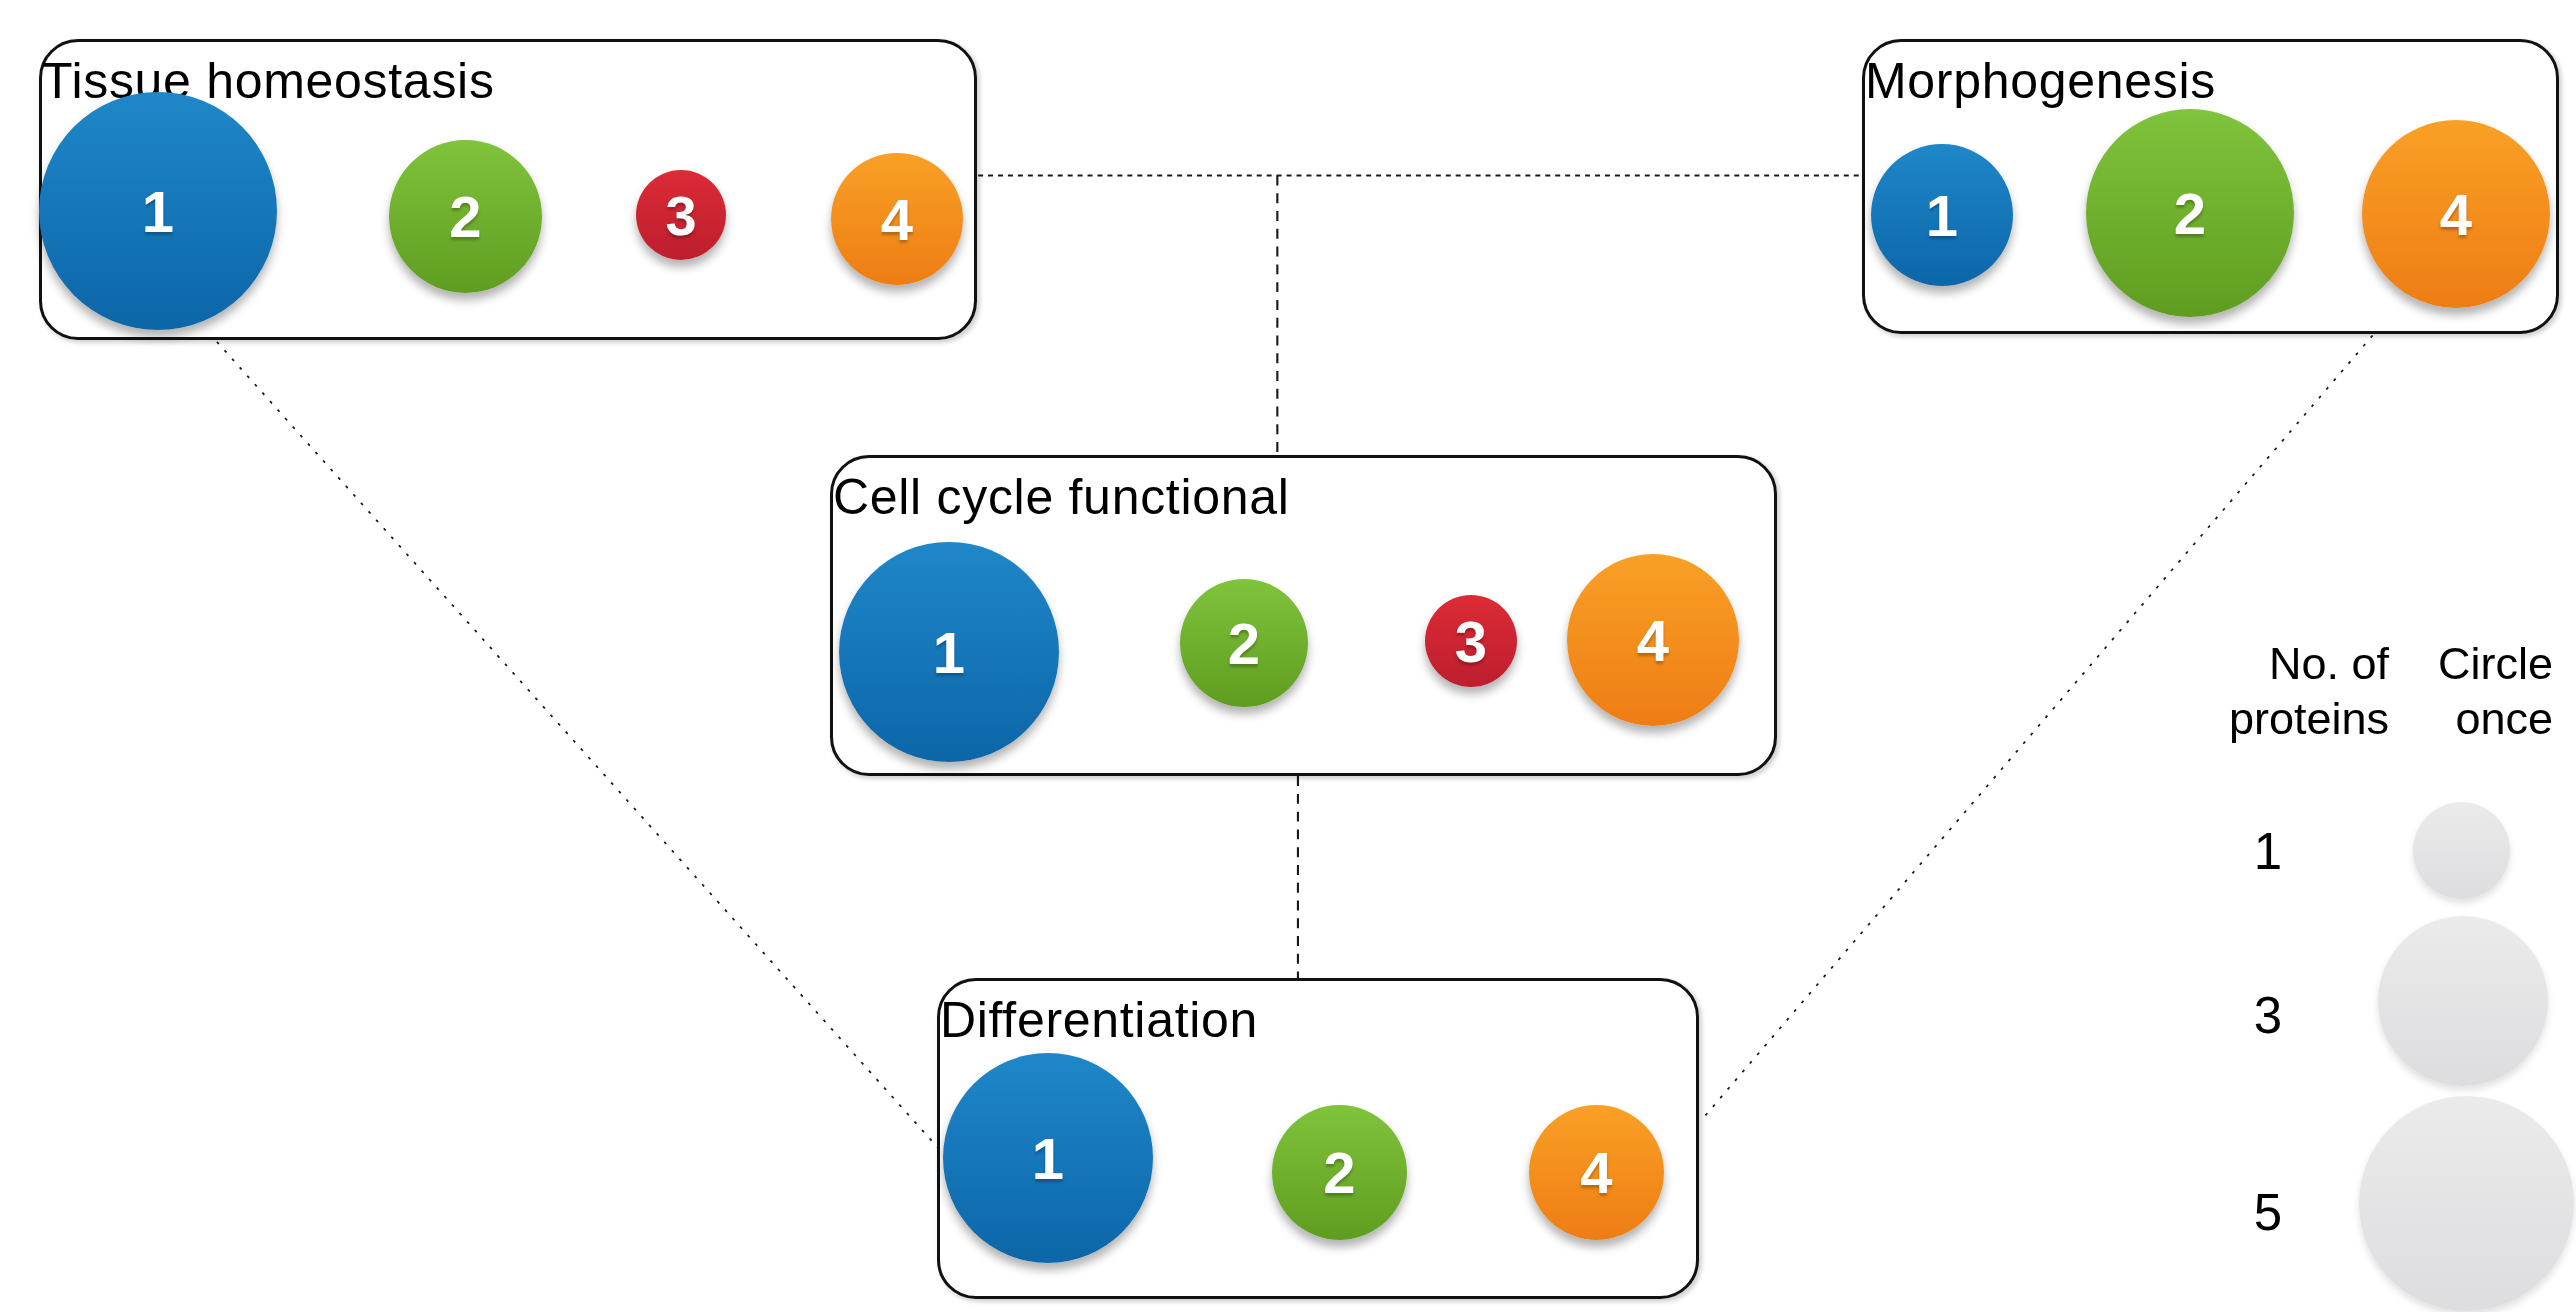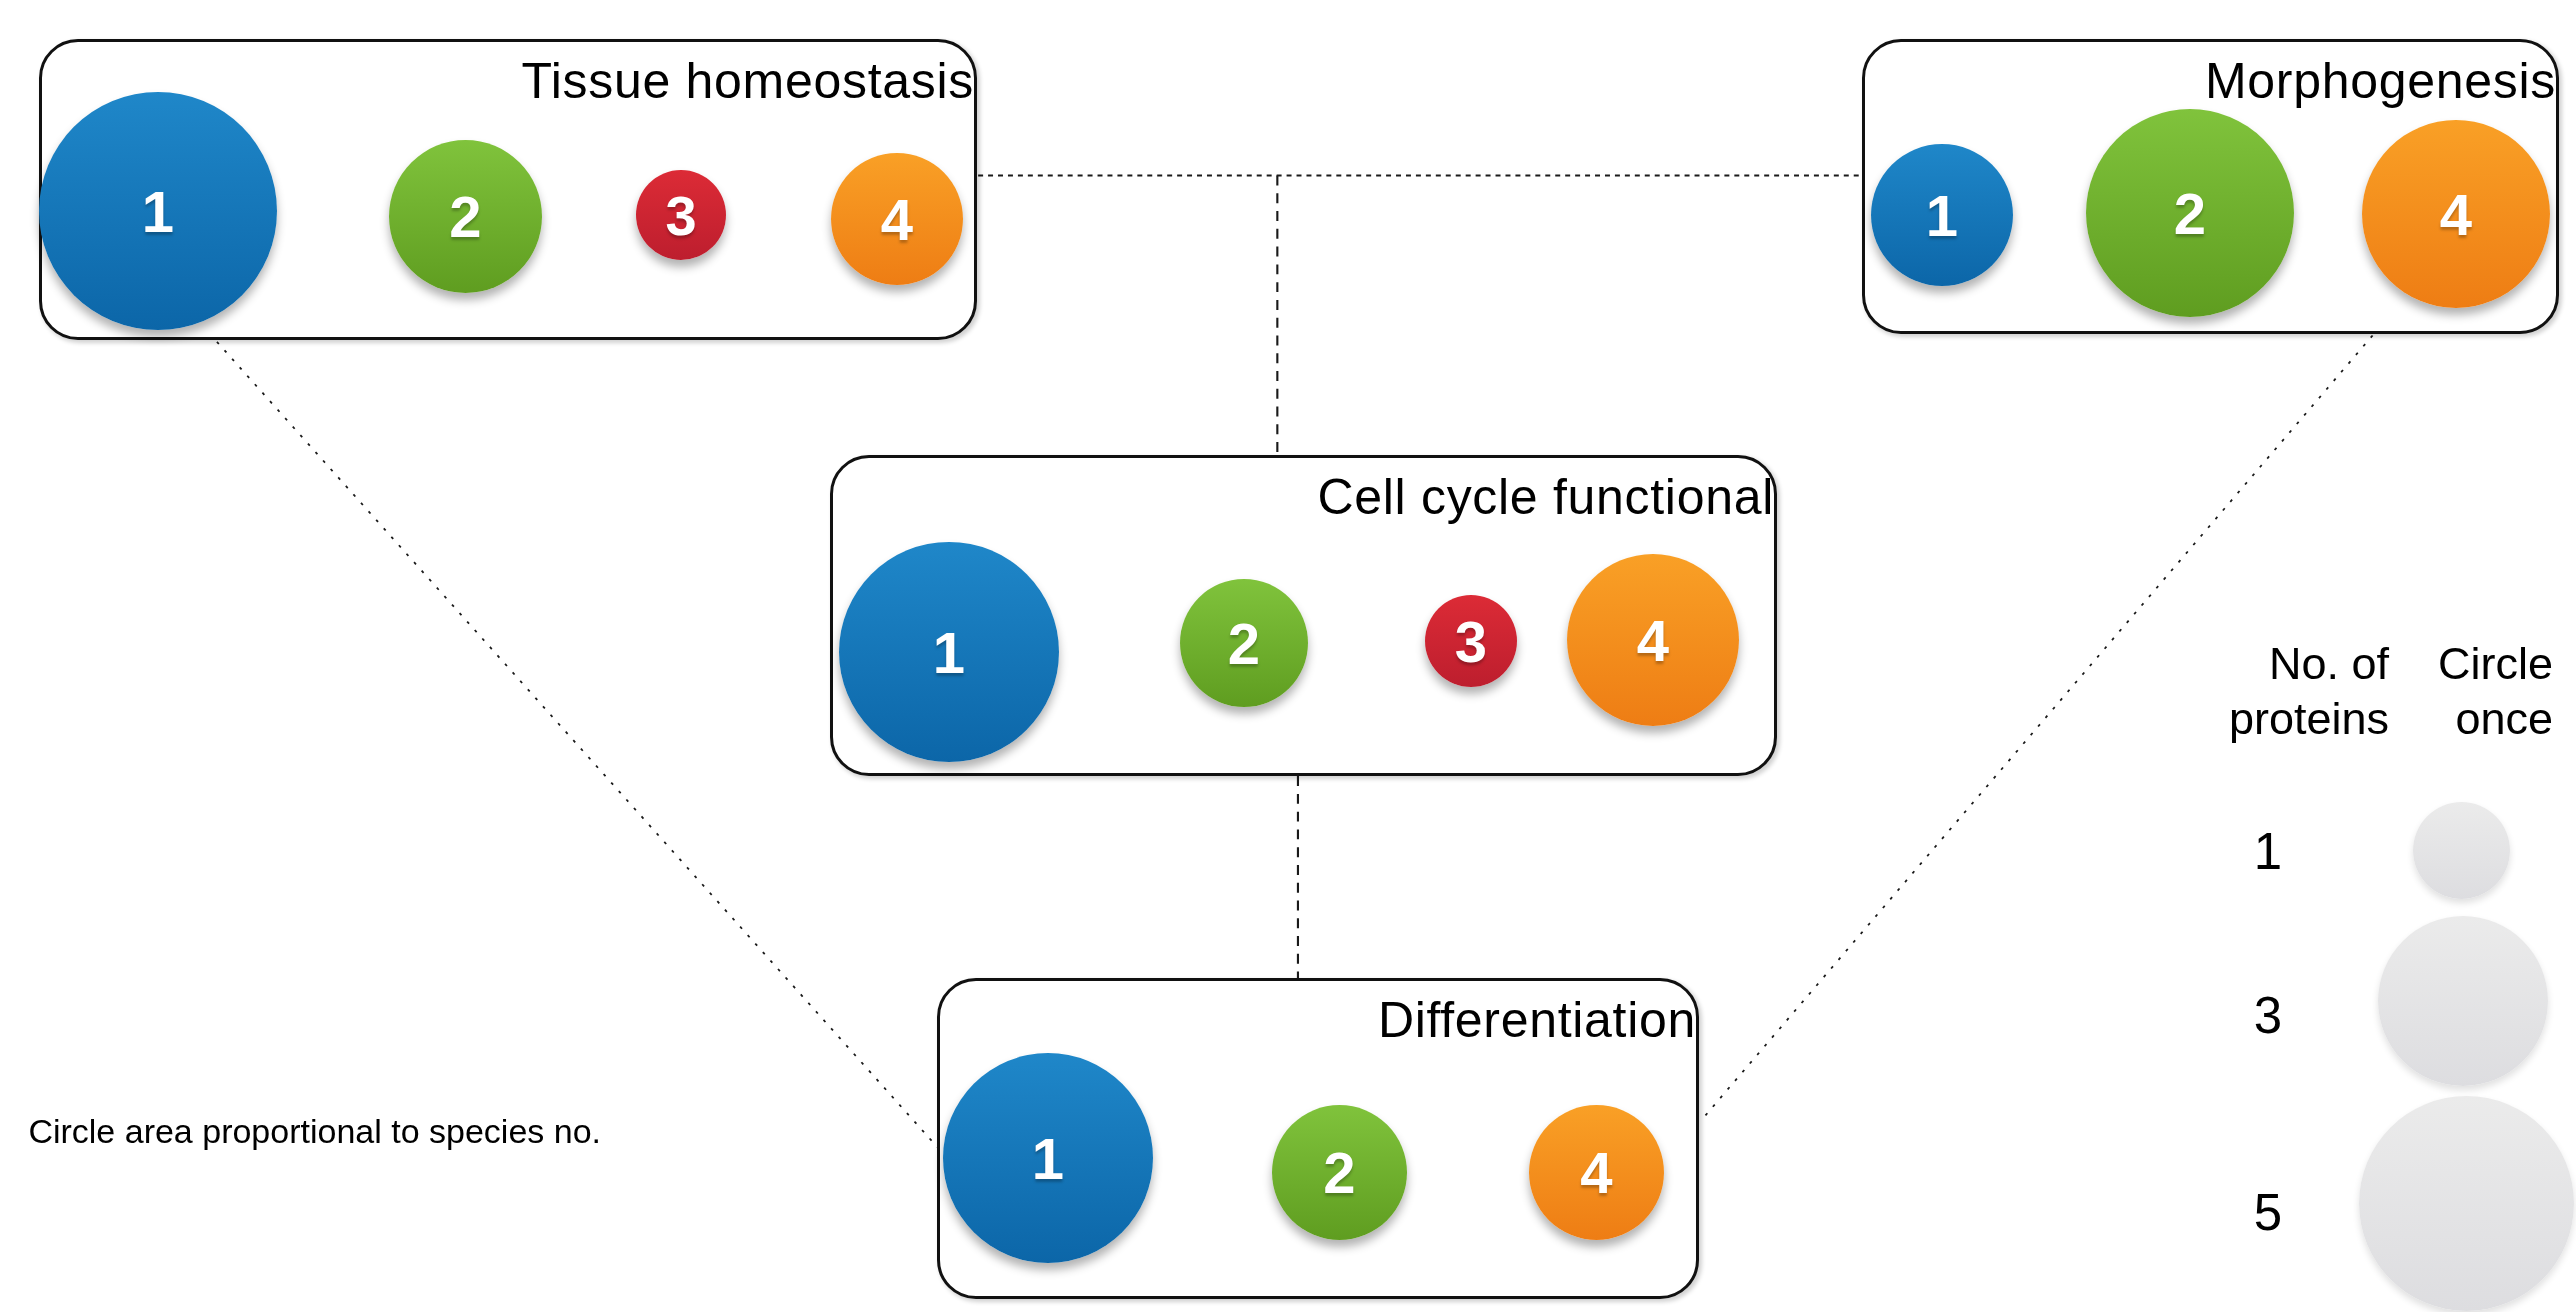--- a/index.html
+++ b/index.html
@@ -14,21 +14,21 @@
     position:absolute;
     border:3.6px solid #111111;
     border-radius:39px;
     background:#ffffff;
     box-shadow:2.1px 2.8px 4.3px rgba(0,0,0,0.18);
     box-sizing:border-box;
   }
   .box-title{
     position:absolute;
     left:0;right:0;top:10px;
-    text-align:right;
+    text-align:left;
     font-size:50px;
     color:#000000;
     letter-spacing:0.7px;
     white-space:nowrap;
   }
   .bubble{
     position:absolute;
     border-radius:50%;
     display:flex;align-items:center;justify-content:center;
     box-shadow:0 7.1px 10px rgba(0,0,0,0.30);
@@ -138,15 +138,14 @@
   <div id="legend-layer">
     <div class="legend-header" id="legend-col1" style="left: 2268px; top: 636px; width: 242px;">No. of proteins</div>
     <div class="legend-header" id="legend-col2" style="left: 2464px; top: 636px; width: 178px;">Circle once</div>
   <div class="legend-count" style="left: 2268px; top: 851px;">1</div>
       <div class="legend-bubble" style="left: 2413px; top: 802px; width: 97px; height: 97px; background: linear-gradient(rgb(235, 235, 235) 0%, rgb(221, 221, 224) 100%);"></div>
       <div class="legend-count" style="left: 2268px; top: 1015px;">3</div>
       <div class="legend-bubble" style="left: 2378px; top: 916px; width: 170px; height: 170px; background: linear-gradient(rgb(235, 235, 235) 0%, rgb(221, 221, 224) 100%);"></div>
       <div class="legend-count" style="left: 2268px; top: 1212px;">5</div>
       <div class="legend-bubble" style="left: 2359px; top: 1096px; width: 215px; height: 215px; background: linear-gradient(rgb(235, 235, 235) 0%, rgb(221, 221, 224) 100%);"></div>
     </div>
-  <div class="note" id="note-0" style="top: 1110px;">Circle area proportional to species no.</div>
 </div>
 
 
 </body></html>

